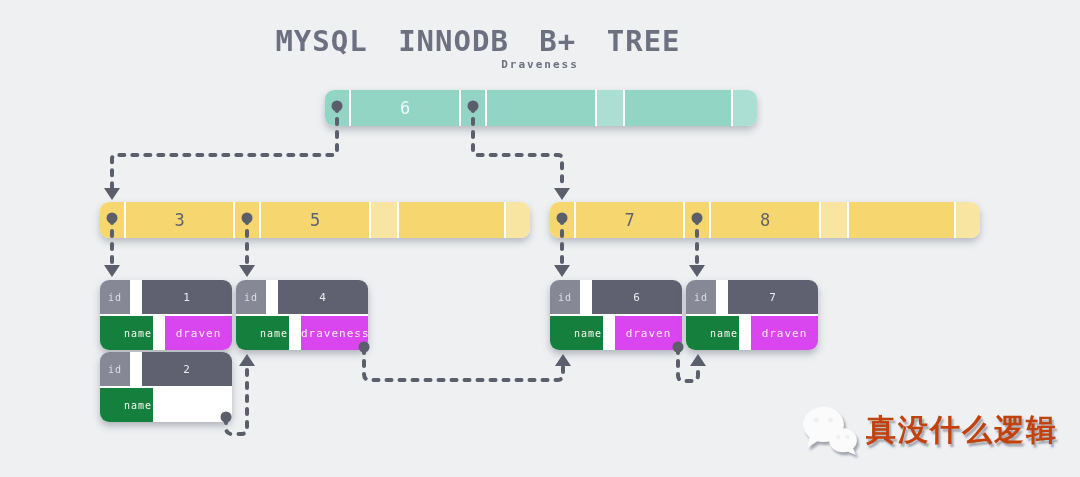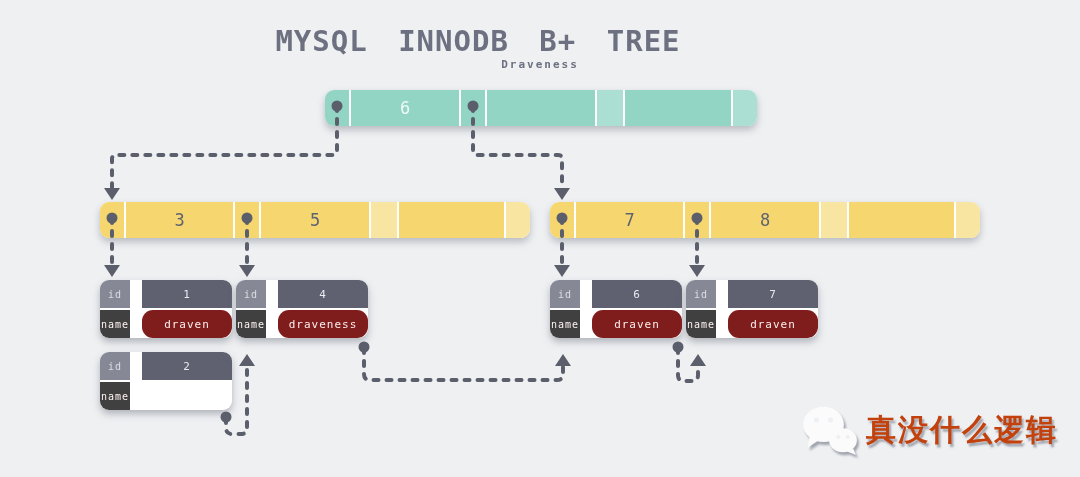--- a/index.html
+++ b/index.html
@@ -28,33 +28,33 @@
   .node.teal .cell{background:#93d5c5;color:#eff9f6;}
   .node.teal .cell.light{background:#abdfd3;}
   .node.yellow .cell{background:#f6d76f;color:#5f6270;}
   .node.yellow .cell.light{background:#f9e5a2;}
   
   .record-table{
     position:absolute;width:132px;display:flex;flex-direction:column;gap:2px;
     background:#ffffff;border-radius:9px;overflow:hidden;
     box-shadow:0 4px 7px rgba(120,124,135,0.5);
   }
-  .record-table .row{display:flex;gap:12px;height:28px;}
+  .record-table .row{display:flex;gap:12px;height:34px;}
   .record-table .rlabel{
     width:30px;flex:0 0 30px;display:flex;align-items:center;justify-content:center;
     font-size:10px;letter-spacing:1px;
   }
   .record-table .rvalue{
     flex:1;display:flex;align-items:center;justify-content:center;
     font-size:11px;letter-spacing:1px;
   }
   .row.id-row  .rlabel{background:#868896;color:#dcdde2;}
   .row.id-row  .rvalue{background:#5f6170;color:#e9e9ee;}
-  .row.name-row .rlabel{background:#404040;color:#fdf3f1;}
-  .row.name-row .rvalue{background:#7f1d1d;color:#fbeeec;border-radius:11px;}
+  .row.name-row .rlabel{background:#15803d;color:#fdf3f1;padding-left:23px;}
+  .row.name-row .rvalue{background:#d946ef;color:#fbeeec;}
   
   #links{position:absolute;left:0;top:0;z-index:5;pointer-events:none;}
   
   .watermark{
     position:absolute;right:22px;bottom:22px;display:flex;align-items:center;gap:8px;
     font-family:"DejaVu Sans","Liberation Sans",sans-serif;
   }
   .watermark .wm-text{
     font-size:30px;font-weight:bold;color:#c2410c;letter-spacing:2px;
     text-shadow:2px 3px 2px rgba(148,152,162,0.85);

